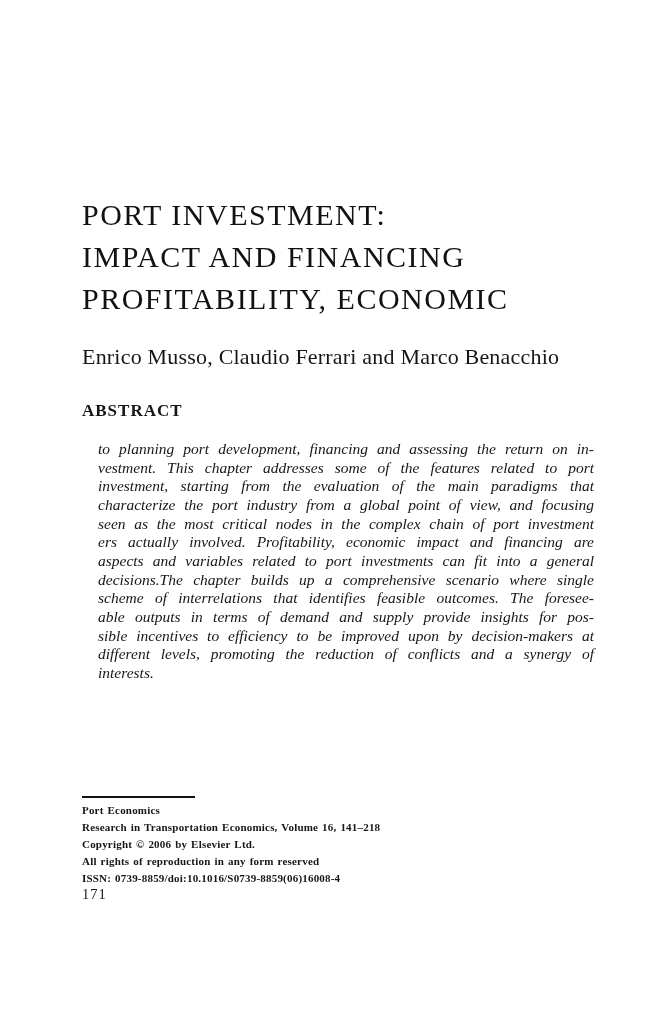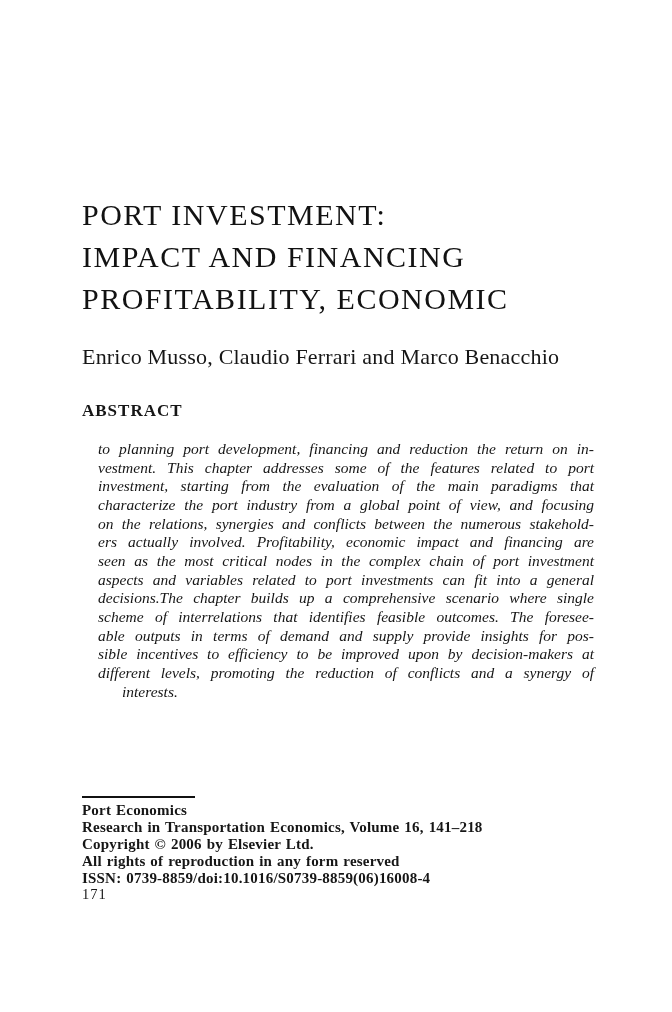--- a/index.html
+++ b/index.html
@@ -50,34 +50,34 @@
     font-style: italic;
     font-size: 15.5px;
     line-height: 18.65px;
     word-spacing: 1.5px;
   }
   .abstract .al {
     text-align: justify;
     text-align-last: justify;
     white-space: normal;
   }
-  .abstract .al:last-child { text-align-last: left; margin-left: 24px; }
+  .abstract .al:last-child { text-align-last: left; }
   .rule {
     position: absolute;
     left: 82px;
     top: 796px;
     width: 113px;
     height: 2px;
     background: #111111;
   }
   .imprint {
     position: absolute;
     left: 82px;
     top: 802px;
-    font-size: 15px;
+    font-size: 11px;
     line-height: 17px;
     font-weight: 700;
     letter-spacing: 0.2px;
     word-spacing: 1px;
   }
   .pageno {
     position: absolute;
     left: 82px;
     top: 886px;
     width: 512px;
@@ -94,27 +94,26 @@
     <span>PORT INVESTMENT:</span>
     <span>IMPACT AND FINANCING</span>
     <span>PROFITABILITY, ECONOMIC</span>
   </h1>
 
   <div class="authors">Enrico Musso, Claudio Ferrari and Marco Benacchio</div>
 
   <div class="abs-head">ABSTRACT</div>
 
   <div class="abstract">
-    <div class="al">to planning port development, financing and reduction the return on in-</div>
+    <div class="al">to planning port development, financing and assessing the return on in-</div>
     <div class="al">vestment. This chapter addresses some of the features related to port</div>
     <div class="al">investment, starting from the evaluation of the main paradigms that</div>
     <div class="al">characterize the port industry from a global point of view, and focusing</div>
-    <div class="al">on the relations, synergies and conflicts between the numerous stakehold-</div>
+    <div class="al">seen as the most critical nodes in the complex chain of port investment</div>
     <div class="al">ers actually involved. Profitability, economic impact and financing are</div>
-    <div class="al">seen as the most critical nodes in the complex chain of port investment</div>
     <div class="al">aspects and variables related to port investments can fit into a general</div>
     <div class="al">decisions.The chapter builds up a comprehensive scenario where single</div>
     <div class="al">scheme of interrelations that identifies feasible outcomes. The foresee-</div>
     <div class="al">able outputs in terms of demand and supply provide insights for pos-</div>
     <div class="al">sible incentives to efficiency to be improved upon by decision-makers at</div>
     <div class="al">different levels, promoting the reduction of conflicts and a synergy of</div>
     <div class="al">interests.</div>
   </div>
 
   <div class="rule"></div>

